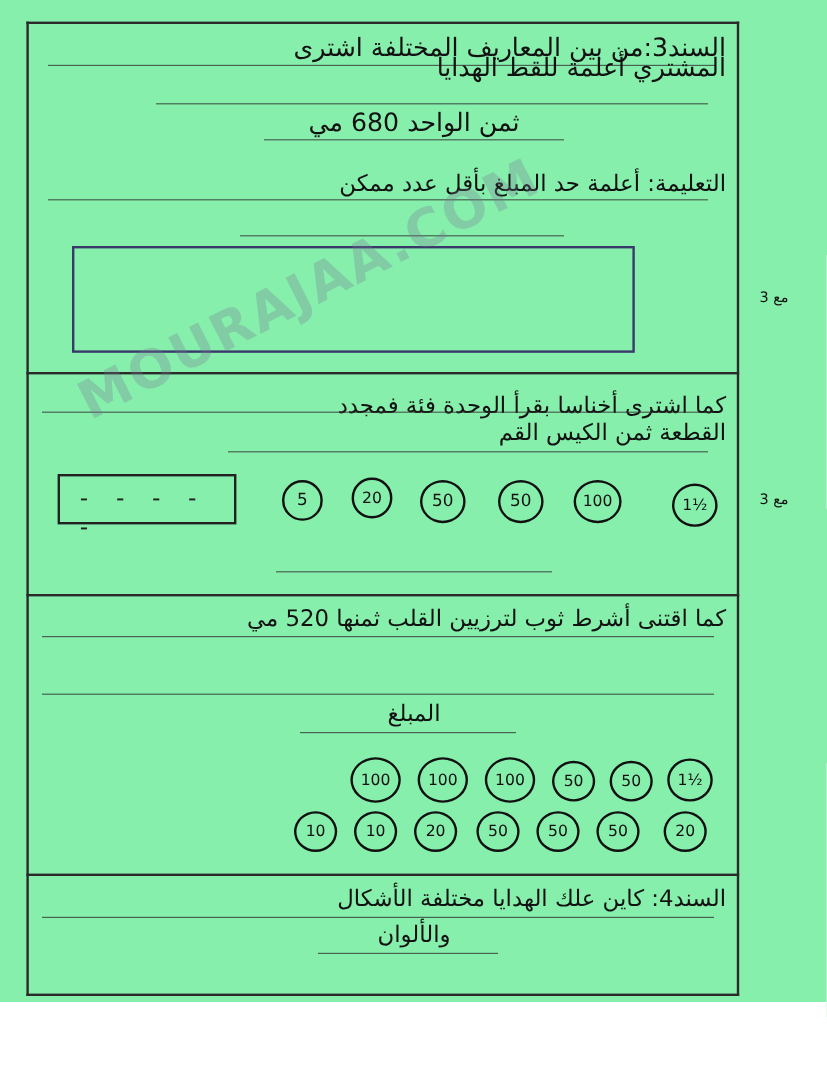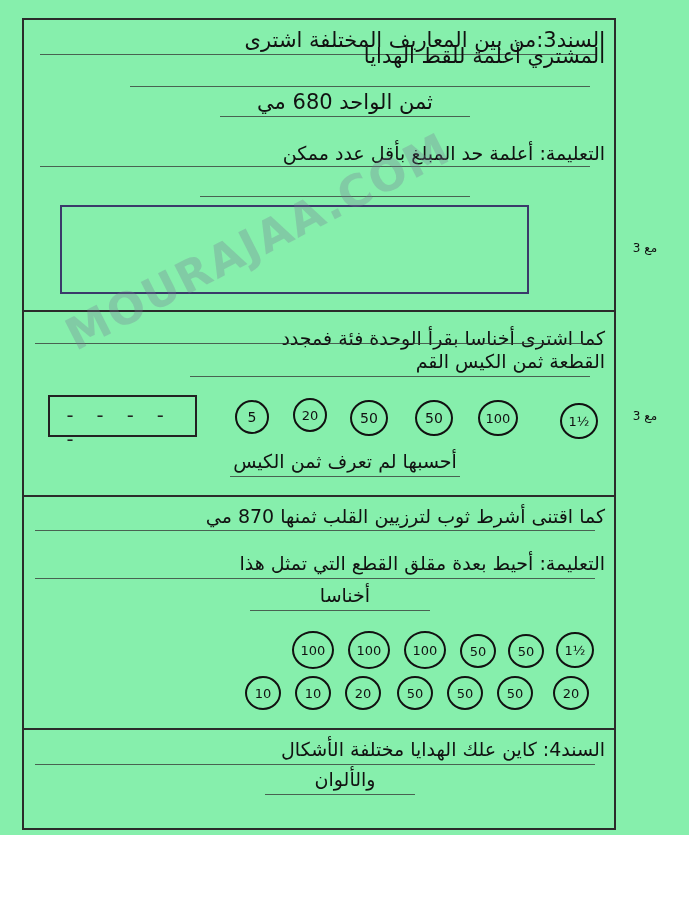--- a/index.html
+++ b/index.html
@@ -188,32 +188,30 @@
     </div>
   <div class="coin" style="left:478px; top:400px; width:36px; height:32px; font-size:13px;">
       <span>100</span>
     </div>
   <div class="coin" style="left:560px; top:403px; width:34px; height:32px; font-size:13px;">
       <span>1½</span>
     </div>
 
   <div class="margin-note" style="left:625px; top:408px; width:40px;">مع 3</div>
 
-  <div class="hw s20 center" style="left:160px; top:450px; width:370px;">أحسبها لم تعرف ثمن الكيس</div>
   <div class="underline" style="left:230px; top:476px; width:230px;"></div>
 
   <div class="hr" style="left:22px; top:495px; width:594px;"></div>
 
-  <div class="hw s20" style="left:30px; top:505px; width:575px;">كما اقتنى أشرط ثوب لترزيين القلب ثمنها 870 مي</div>
+  <div class="hw s20" style="left:30px; top:505px; width:575px;">كما اقتنى أشرط ثوب لترزيين القلب ثمنها 520 مي</div>
   <div class="underline" style="left:35px; top:530px; width:560px;"></div>
 
-  <div class="hw s20" style="left:30px; top:552px; width:575px;">التعليمة: أحيط بعدة مقلق القطع التي تمثل هذا</div>
   <div class="underline" style="left:35px; top:578px; width:560px;"></div>
 
-  <div class="hw s20 center" style="left:180px; top:584px; width:330px;">أخناسا</div>
+  <div class="hw s20 center" style="left:180px; top:584px; width:330px;">المبلغ</div>
   <div class="underline" style="left:250px; top:610px; width:180px;"></div>
 
   <div class="coin" style="left:292px; top:631px; width:38px; height:34px; font-size:13px;">
       <span>100</span>
     </div>
   <div class="coin" style="left:348px; top:631px; width:38px; height:34px; font-size:13px;">
       <span>100</span>
     </div>
   <div class="coin" style="left:404px; top:631px; width:38px; height:34px; font-size:13px;">
       <span>100</span>

